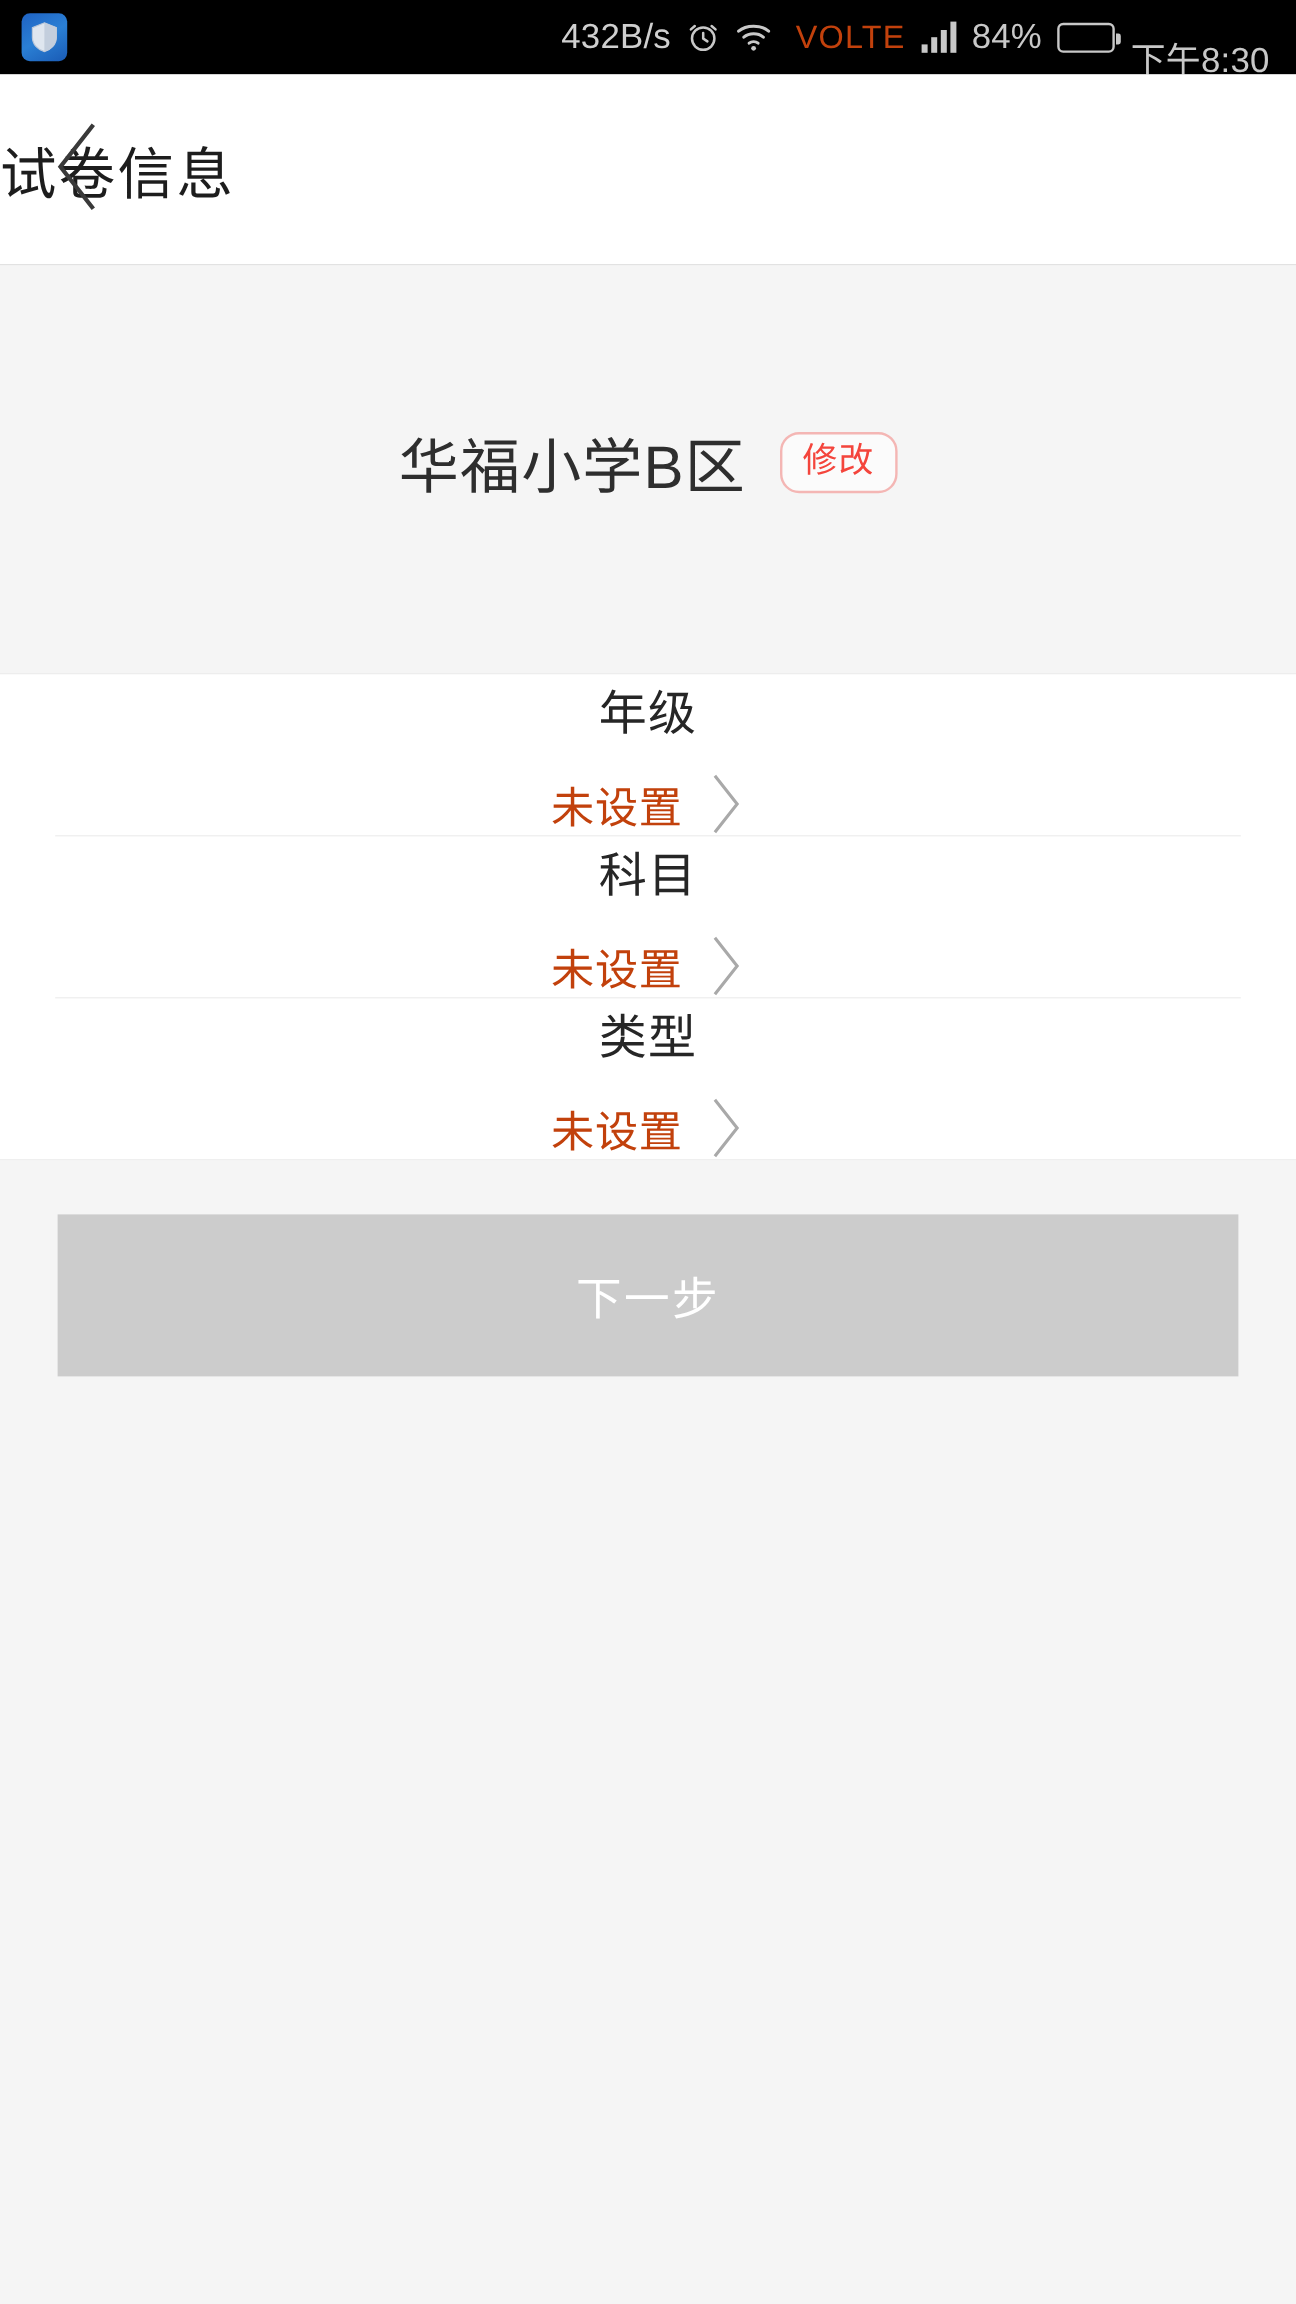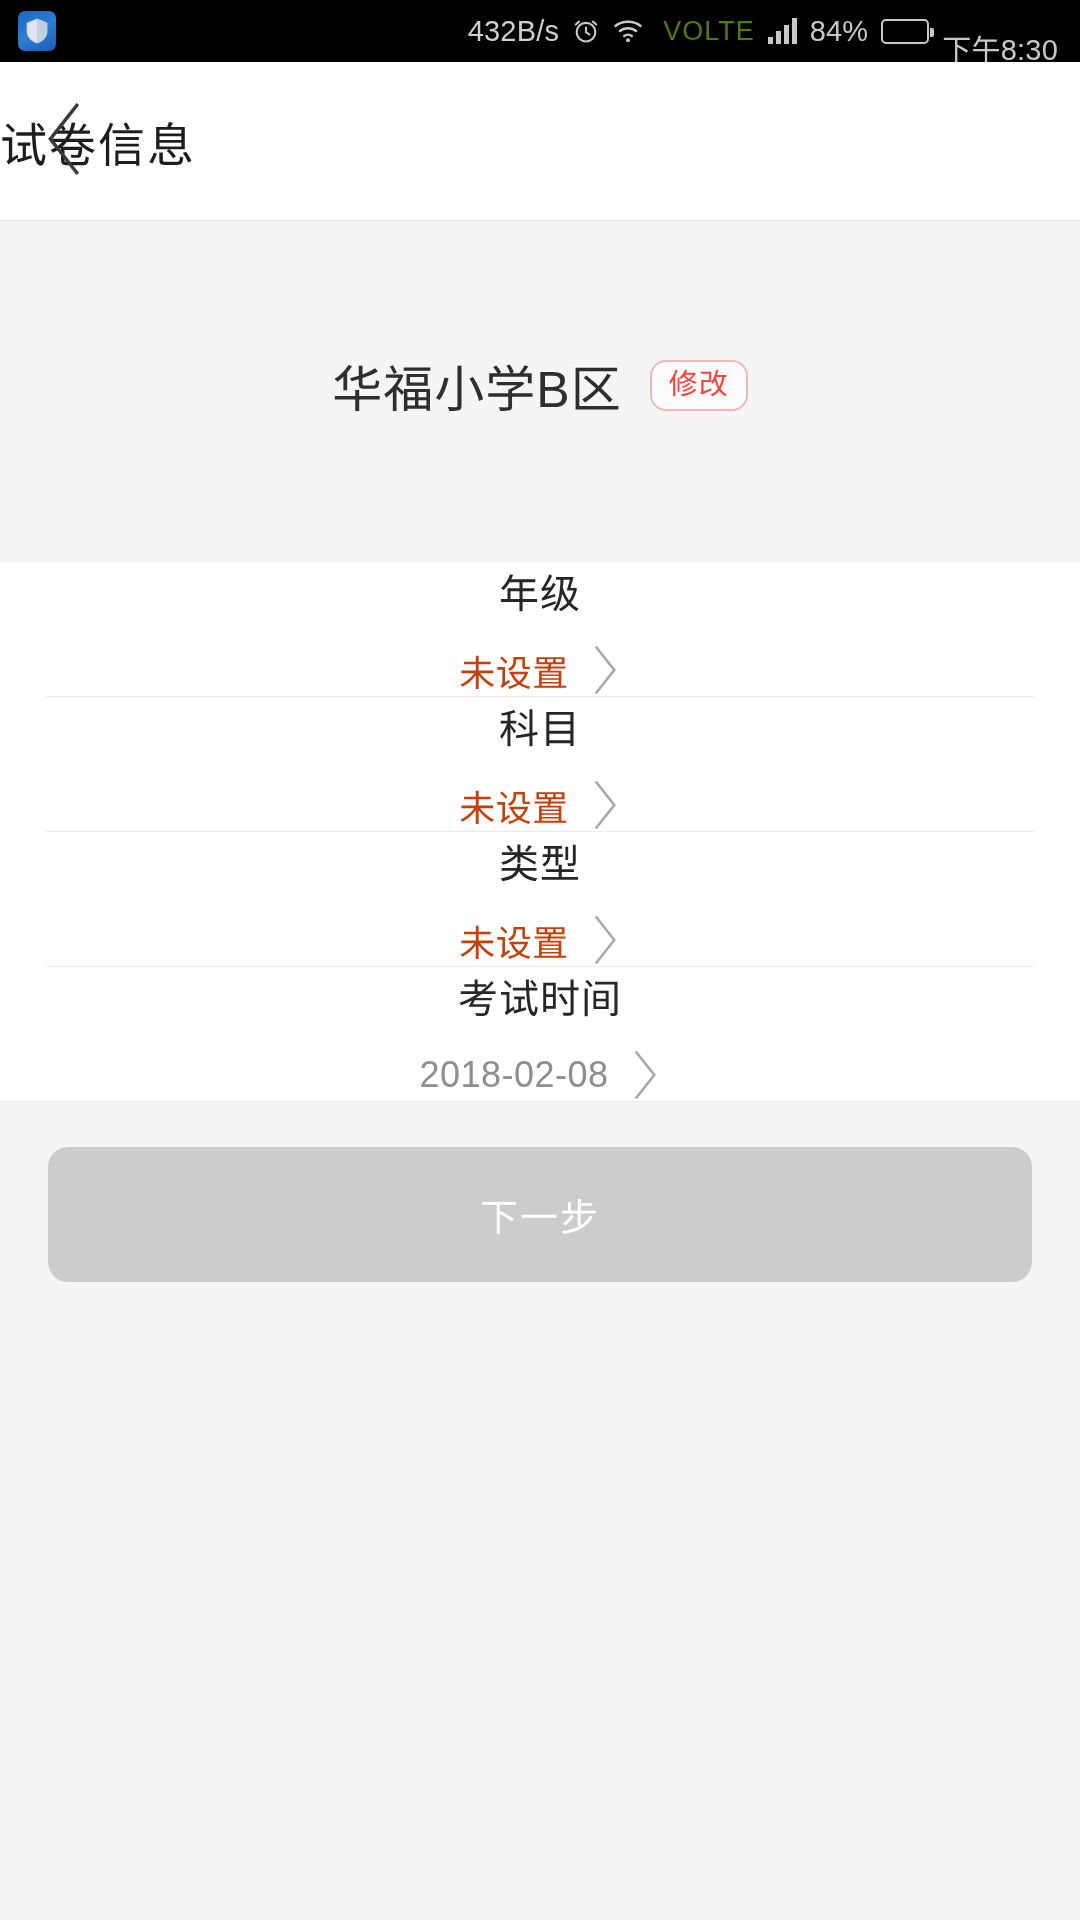--- a/index.html
+++ b/index.html
@@ -57,21 +57,21 @@
     align-items: center;
     color: #c8c8c8;
     font-size: 29px;
     letter-spacing: 0.2px;
     white-space: nowrap;
   }
   .status-right > * { margin-left: 13px; }
   .status-right > *:first-child { margin-left: 0; }
   .net-speed { font-size: 29px; color: #cfcfcf; }
   .st-icon { display: flex; align-items: center; }
-  .volte-txt { font-size: 27px; color: #4d7c0f; letter-spacing: 1px; margin-left: 20px; }
+  .volte-txt { font-size: 27px; color: #c2410c; letter-spacing: 1px; margin-left: 20px; }
   .batt-pct { font-size: 29px; color: #c8c8c8; }
   .clock { font-size: 29px; color: #c8c8c8; margin-top: 31px; }
 
   .sig-bars { display:flex; align-items:flex-end; height: 26px; gap: 3px; }
   .sig-bars i { display:block; width:5px; background:#c8c8c8; }
   .sig-bars i:nth-child(1){height:7px;}
   .sig-bars i:nth-child(2){height:13px;}
   .sig-bars i:nth-child(3){height:19px;}
   .sig-bars i:nth-child(4){height:26px;}
 
@@ -205,21 +205,21 @@
     background: #f5f5f5;
     padding-top: 45px;
     box-sizing: border-box;
   }
   .next-btn {
     margin: 0 48px;
     height: 135px;
     background: #cccccc;
     color: #ffffff;
     border: none;
-    border-radius: 20px;
+    border-radius: 0;
     font-size: 38px;
     letter-spacing: 2px;
     font-family: inherit;
     display: flex;
     align-items: center;
     justify-content: center;
     width: calc(100% - 96px);
     box-sizing: border-box;
     cursor: default;
   }
@@ -330,31 +330,20 @@
         <span class="row-value">未设置</span>
         <span class="chev">
           <svg width="30" height="52" viewBox="0 0 24 44" aria-hidden="true">
             <path d="M4 3 L19 22 L4 41" fill="none" stroke="#a9a9a9" stroke-width="2.2" stroke-linecap="square" stroke-linejoin="miter"></path>
           </svg>
         </span>
       </span>
     </div>
 
 
-    <div class="row">
-      <span class="row-label">考试时间</span>
-      <span class="row-right">
-        <span class="row-value set">2018-02-08</span>
-        <span class="chev">
-          <svg width="30" height="52" viewBox="0 0 24 44" aria-hidden="true">
-            <path d="M4 3 L19 22 L4 41" fill="none" stroke="#a9a9a9" stroke-width="2.2" stroke-linecap="square" stroke-linejoin="miter"></path>
-          </svg>
-        </span>
-      </span>
-    </div>
 
   </div>
 
   <div class="footer">
     <button class="next-btn">下一步</button>
   </div>
 
 </div>
 
 </body></html>

